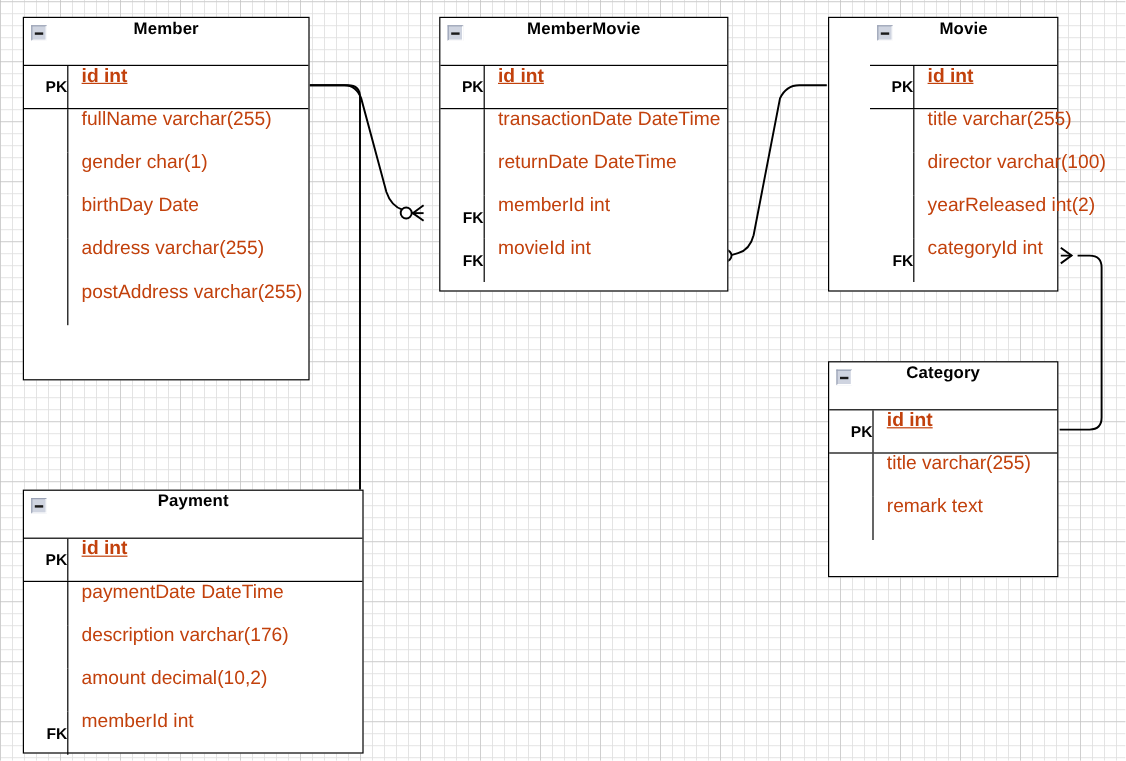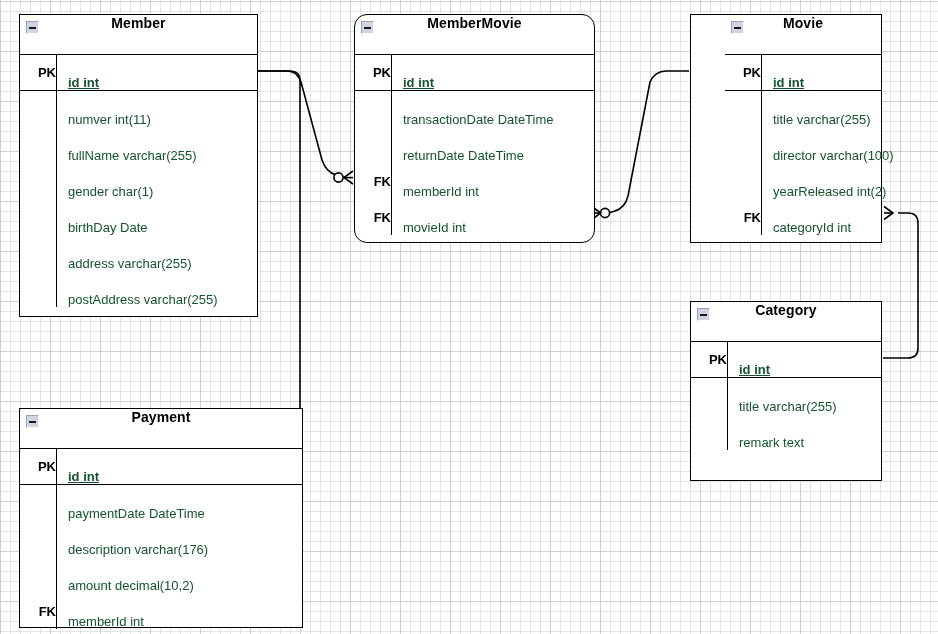--- a/index.html
+++ b/index.html
@@ -94,27 +94,27 @@
     width: 36px;
     flex: 0 0 36px;
     text-align: right;
     font-size: 13px;
     font-weight: bold;
     color: #000000;
     box-sizing: border-box;
   }
   .row .attr-cell {
     flex: 1 1 auto;
-    font-size: 13px;
-    color: #14532d;
+    font-size: 16px;
+    color: #c2410c;
     padding-left: 11px;
     border-left: 1.6px solid #000000;
     height: 100%;
     display: flex;
-    align-items: flex-end;
+    align-items: flex-start;
     box-sizing: border-box;
     white-space: nowrap;
   }
   .row.pk-row .attr-cell .attr-text {
     font-weight: bold;
     text-decoration: underline;
   }
   .rows-body {
     position: relative;
   }
@@ -162,26 +162,20 @@
       <div class="rows-body">
         <div class="row pk-row">
           <div class="key-cell">PK</div>
           <div class="attr-cell">
             <span class="attr-text">id int</span>
           </div>
         </div>
         <div class="row">
           <div class="key-cell"></div>
           <div class="attr-cell">
-            <span class="attr-text">numver int(11)</span>
-          </div>
-        </div>
-        <div class="row">
-          <div class="key-cell"></div>
-          <div class="attr-cell">
             <span class="attr-text">fullName varchar(255)</span>
           </div>
         </div>
         <div class="row">
           <div class="key-cell"></div>
           <div class="attr-cell">
             <span class="attr-text">gender char(1)</span>
           </div>
         </div>
         <div class="row">
@@ -197,21 +191,21 @@
           </div>
         </div>
         <div class="row">
           <div class="key-cell"></div>
           <div class="attr-cell">
             <span class="attr-text">postAddress varchar(255)</span>
           </div>
         </div>
       </div>
     </div>
-    <div class="entity" style="left: 354px; top: 14px; width: 241px; height: 229px; border-radius: 13px;">
+    <div class="entity" style="left: 366px; top: 14px; width: 241px; height: 229px;">
       <div class="ent-title">
         <span class="collapse-icon"></span>
         <span class="ent-title-text">MemberMovie</span>
       </div>
       <div class="rows-body">
         <div class="row pk-row">
           <div class="key-cell">PK</div>
           <div class="attr-cell">
             <span class="attr-text">id int</span>
           </div>

